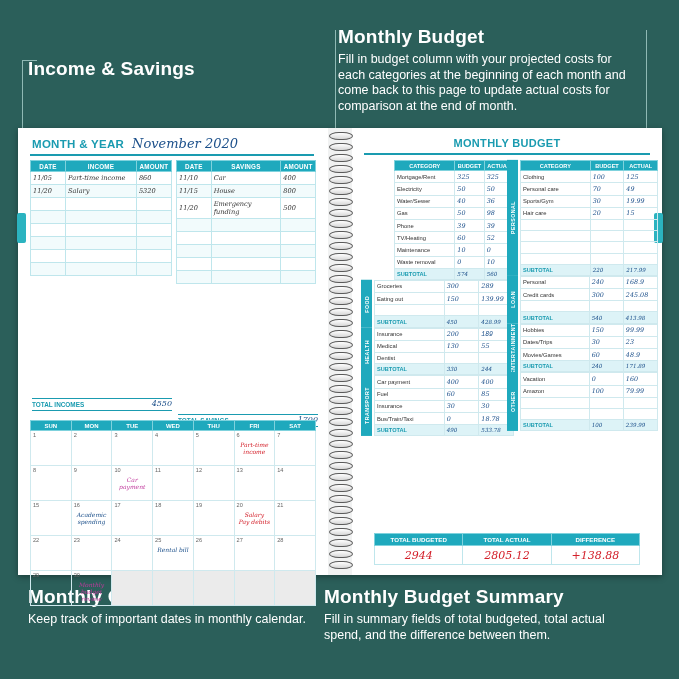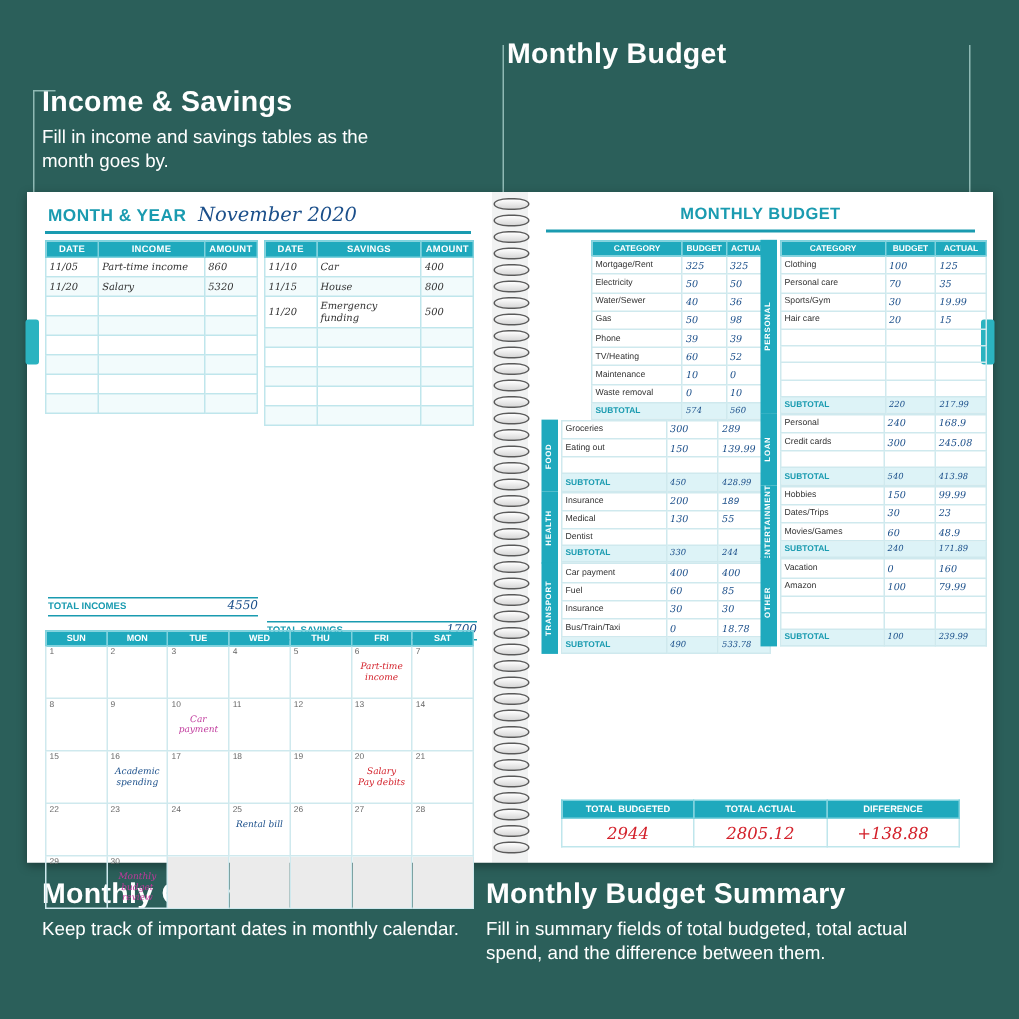--- a/index.html
+++ b/index.html
@@ -95,24 +95,24 @@
               font-family:"DejaVu Serif",serif;font-style:italic;font-size:11px;color:#d3202a;}
 </style>
 </head>
 <body>
 
 <div class="leader" id="lead-income"></div>
 <div class="leader" id="lead-budget"></div>
 
 <div class="callout" id="cal-income">
   <div class="c-title">Income &amp; Savings</div>
-  <div class="c-body">Fill in income and savings tables as the month goes by.</div>
 </div>
 <div class="callout" id="cal-budget">
   <div class="c-title">Monthly Budget</div>
+  <div class="c-body">Fill in budget column with your projected costs for each categories at the beginning of each month and come back to this page to update actual costs for comparison at the end of month.</div>
 </div>
 <div class="callout" id="cal-calendar">
   <div class="c-title">Monthly Calendar</div>
   <div class="c-body">Keep track of important dates in monthly calendar.</div>
 </div>
 <div class="callout" id="cal-summary">
   <div class="c-title">Monthly Budget Summary</div>
   <div class="c-body">Fill in summary fields of total budgeted, total actual spend, and the difference between them.</div>
 </div>
 
@@ -470,21 +470,21 @@
             </thead>
             <tbody>
               <tr>
                 <td style="width: 52%;">Clothing</td>
                 <td class="num" style="width: 24%;">100</td>
                 <td class="num" style="width: 24%; margin-top: 16px;">125</td>
               </tr>
               <tr>
                 <td style="width: 52%;">Personal care</td>
                 <td class="num" style="width: 24%;">70</td>
-                <td class="num" style="width: 24%;">35</td>
+                <td class="num" style="width: 24%;">49</td>
               </tr>
               <tr>
                 <td style="width: 52%;">Sports/Gym</td>
                 <td class="num" style="width: 24%;">30</td>
                 <td class="num" style="width: 24%;">19.99</td>
               </tr>
               <tr>
                 <td style="width: 52%;">Hair care</td>
                 <td class="num" style="width: 24%;">20</td>
                 <td class="num" style="width: 24%;">15</td>

